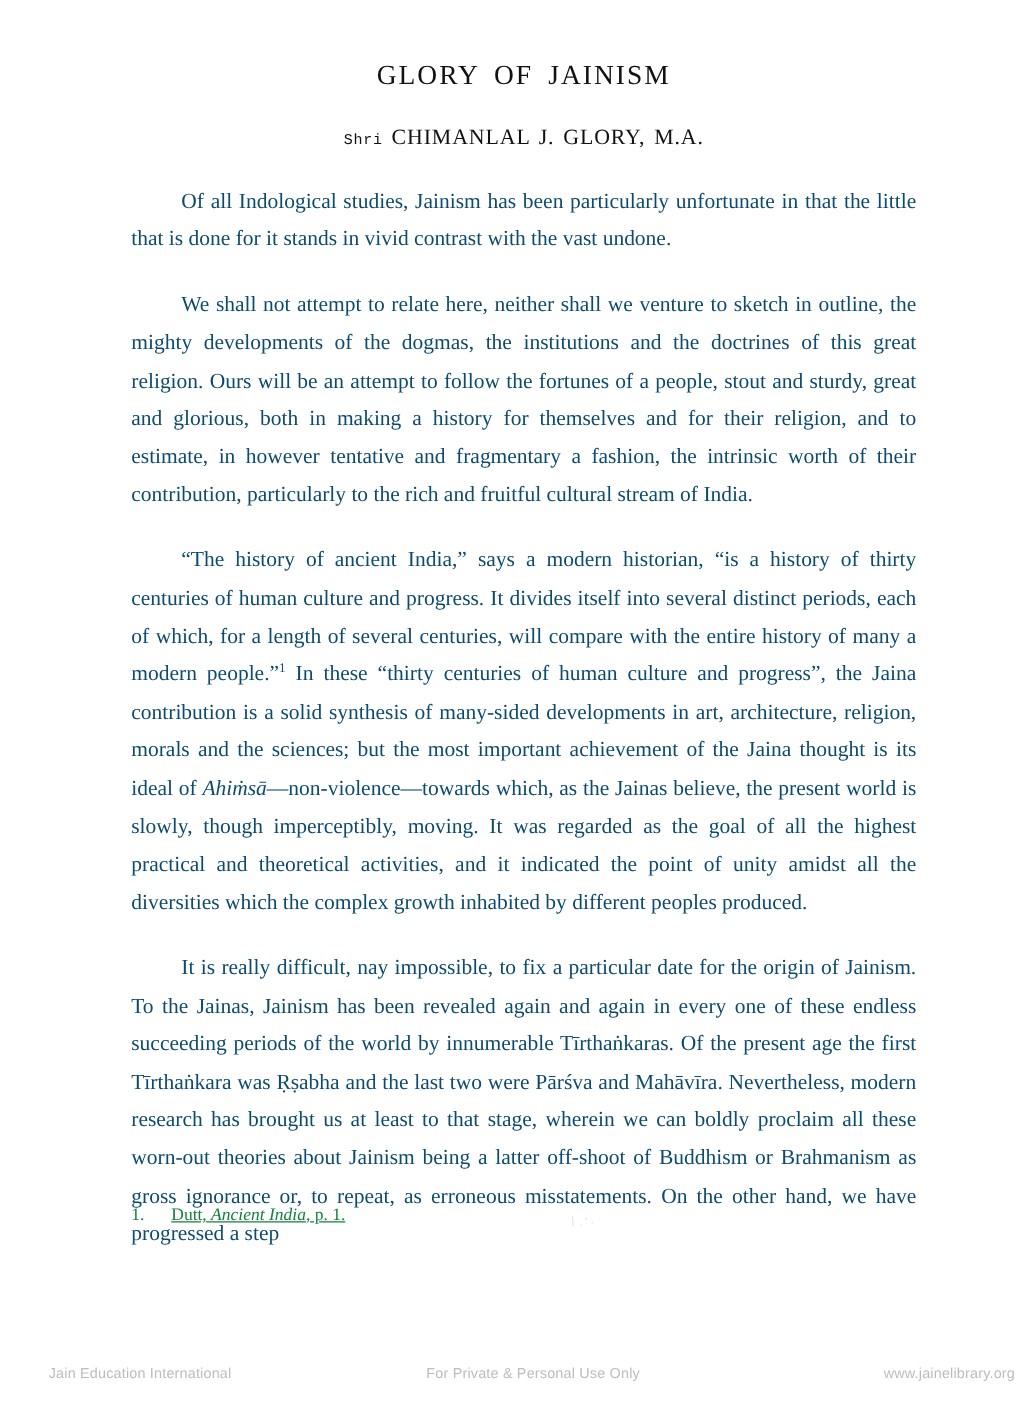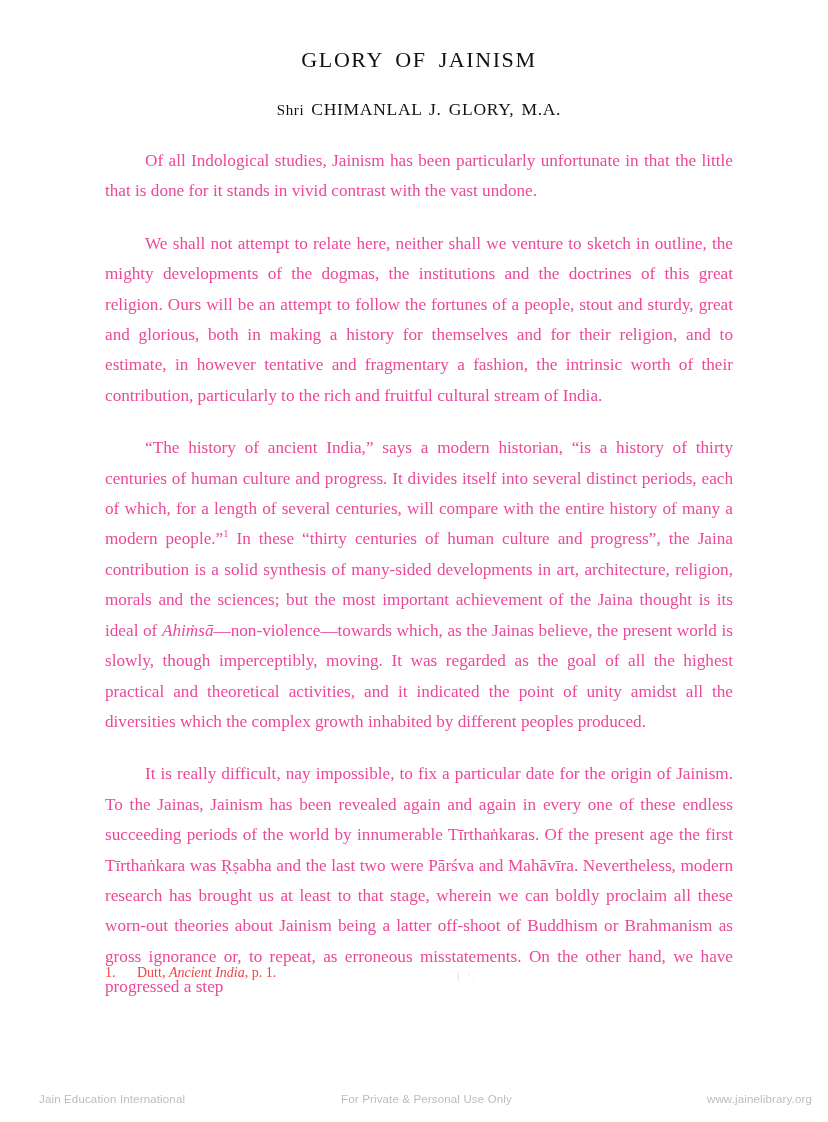--- a/index.html
+++ b/index.html
@@ -40,33 +40,34 @@
   .byline {
     margin: 0;
     padding-top: 26px;
     text-align: center;
     font-size: 17.5px;
     letter-spacing: 0.7px;
     word-spacing: 2px;
     color: #111;
   }
   .byline .smallcaps {
-    font-size: 15px;
+    font-size: 12px;
     letter-spacing: 0.6px;
+    font-family: Liberation Mono, monospace;
   }
 
   .body-text {
     margin: 0;
     padding-top: 22px;
     text-align: justify;
     text-justify: inter-word;
     font-size: 17.2px;
     line-height: 30.4px;
     text-indent: 40px;
-    color: #ec4899;
+    color: #0c4a6e;
     hyphens: manual;
   }
   .body-text.first { padding-top: 26px; }
 
   .body-text i { font-style: italic; }
   .body-text sup {
     font-size: 10.5px;
     vertical-align: super;
     line-height: 0;
   }
@@ -75,23 +76,24 @@
   .footnote-area {
     position: absolute;
     left: 105px;
     top: 963px;
     width: 628px;
   }
   .footnote {
     margin: 0;
     font-size: 14px;
     line-height: 20px;
-    color: #ef4444;
+    color: #15803d;
     text-indent: 0;
     white-space: nowrap;
+    text-decoration: underline;
   }
   .footnote .fn-num {
     display: inline-block;
     width: 32px;
   }
   .footnote i { font-style: italic; }
 
   
   .footer {
     position: absolute;

